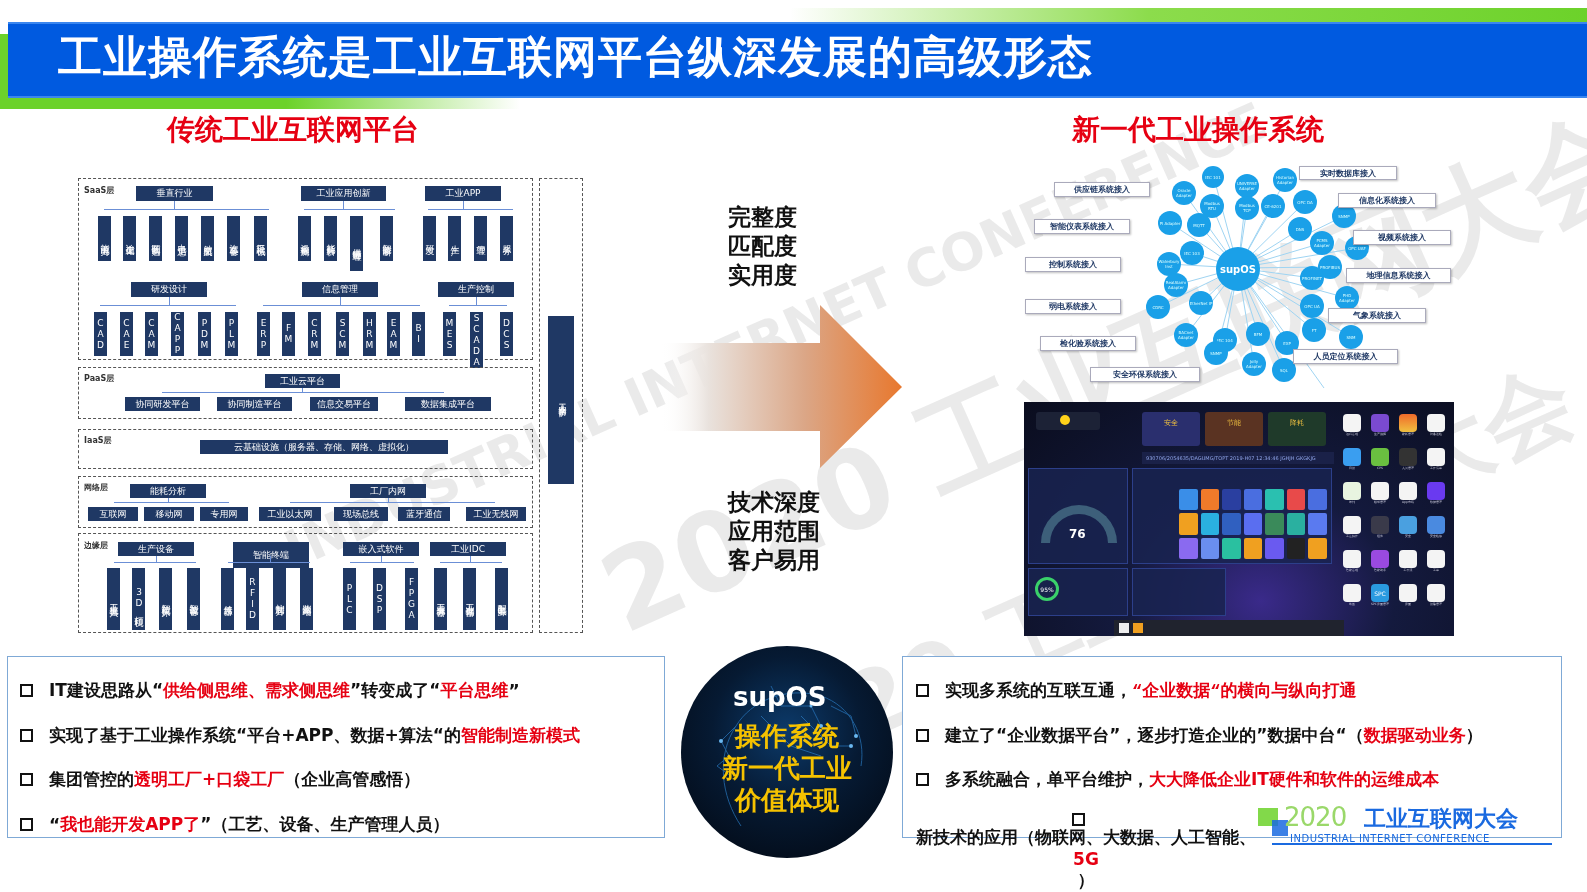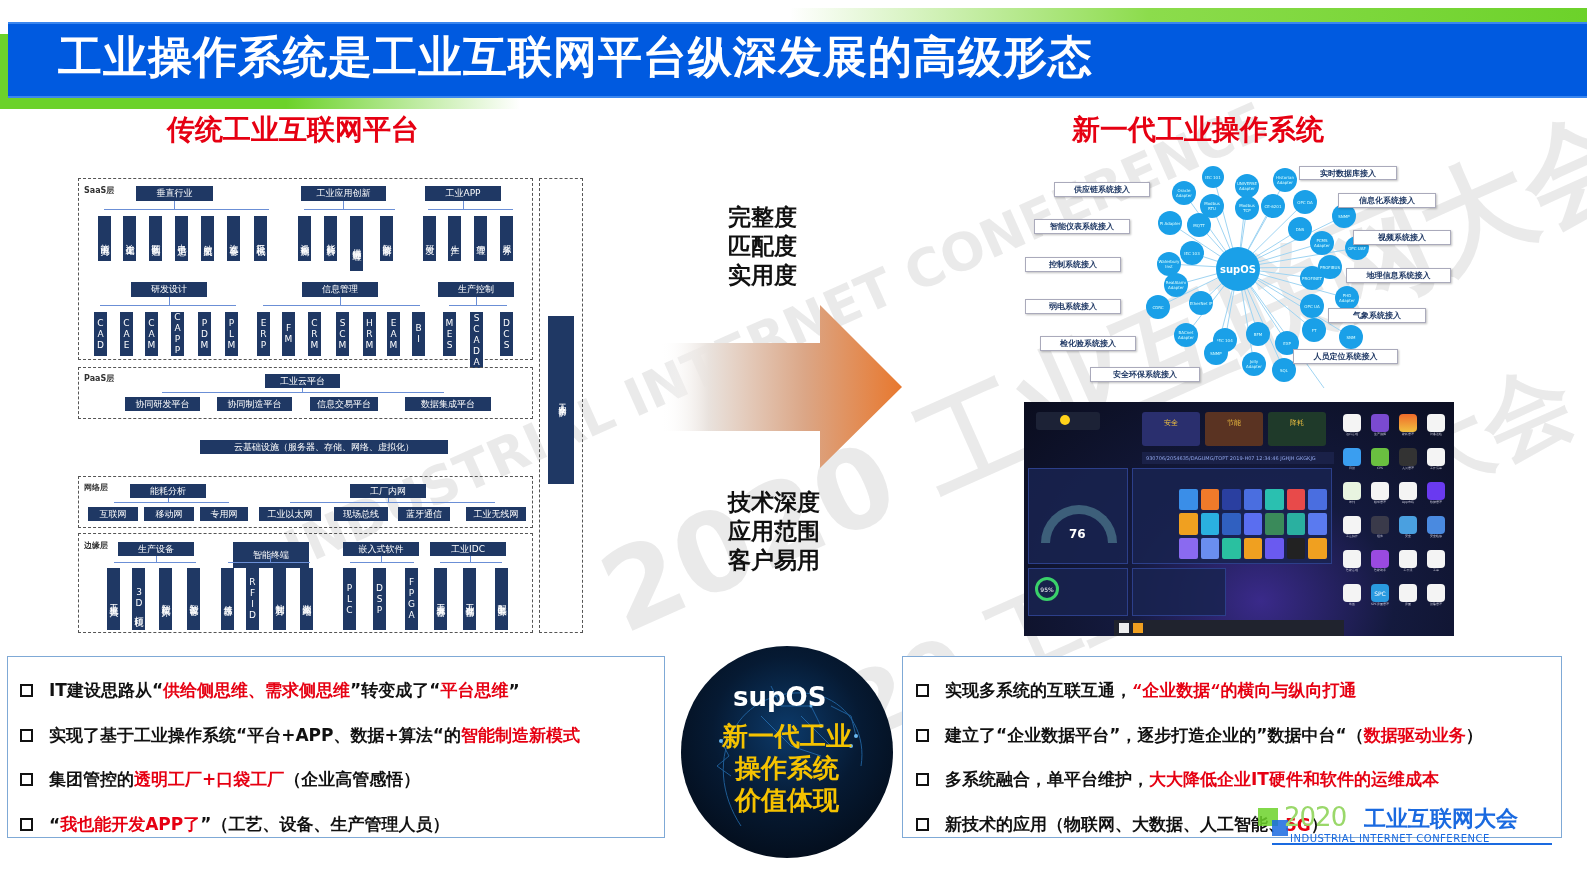--- a/index.html
+++ b/index.html
@@ -113,20 +113,23 @@
     <div class="abs layer-label" style="left:5px;top:5px;">PaaS层</div>
   </div>
   <div class="abs nb" style="left:187px;top:196px;width:75px;height:14px;">工业云平台</div>
   <div class="abs hl" style="left:84px;top:214px;width:282px;"></div>
     <div class="abs vl" style="left:224px;top:210px;height:4px;"></div>
   <div class="abs nb" style="left:47px;top:219px;width:75px;height:14px;">协同研发平台</div>
   <div class="abs nb" style="left:139px;top:219px;width:75px;height:14px;">协同制造平台</div>
   <div class="abs nb" style="left:232px;top:219px;width:68px;height:14px;">信息交易平台</div>
   <div class="abs nb" style="left:327px;top:219px;width:86px;height:14px;">数据集成平台</div>
 
+  <div class="abs dframe" style="left:0;top:251px;width:455px;height:40px;">
+    <div class="abs layer-label" style="left:5px;top:5px;">IaaS层</div>
+  </div>
   <div class="abs nb" style="left:122px;top:262px;width:248px;height:14px;">云基础设施（服务器、存储、网络、虚拟化）</div>
 
   <div class="abs dframe" style="left:0;top:298px;width:455px;height:52px;">
     <div class="abs layer-label" style="left:5px;top:5px;">网络层</div>
   </div>
   <div class="abs nb" style="left:52px;top:306px;width:76px;height:14px;">能耗分析</div>
   <div class="abs hl" style="left:36px;top:324px;width:115px;"></div>
     <div class="abs vl" style="left:90px;top:320px;height:4px;"></div>
   <div class="abs nb" style="left:10px;top:329px;width:50px;height:14px;">互联网</div>
   <div class="abs nb" style="left:66px;top:329px;width:50px;height:14px;">移动网</div>
@@ -466,22 +469,22 @@
     <g fill="#6ab8f0">
         <circle cx="140" cy="80" r="2"></circle>
         <circle cx="175" cy="90" r="2"></circle>
         <circle cx="170" cy="100" r="2"></circle>
         <circle cx="40" cy="95" r="2"></circle>
         <circle cx="130" cy="60" r="1.5"></circle>
       </g>
   </svg>
   <div class="abs" style="left:52px;top:36px;font-size:26px;font-weight:bold;color:#fff;">supOS</div>
   <div class="abs" style="left:0;top:74px;width:212px;text-align:center;font-size:26px;font-weight:bold;color:#f5c200;line-height:32px;">
+    <div>操作系统</div>
     <div>新一代工业</div>
-    <div>操作系统</div>
     <div>价值体现</div>
   </div>
 </div>
 
 <div class="abs bbox" style="left:902px;top:656px;width:660px;height:182px;"></div>
 <div class="abs bullet" style="left:916px;top:679px;font-family:Liberation Mono, monospace;">
     <span class="sq"></span>
     <span>实现多系统的互联互通，</span>
     <span class="red">“企业数据“的横向与纵向打通</span>
   </div>
@@ -489,21 +492,21 @@
     <span class="sq"></span>
     <span>建立了“企业数据平台”，逐步打造企业的”数据中台“（</span>
     <span class="red">数据驱动业务</span>
     <span>）</span>
   </div>
 <div class="abs bullet" style="left:916px;top:768px;">
     <span class="sq"></span>
     <span>多系统融合，单平台维护，</span>
     <span class="red">大大降低企业IT硬件和软件的运维成本</span>
   </div>
-<div class="abs bullet" style="left:916px;top:813px;">
+<div class="abs bullet" style="left:916px;top:813px;flex-direction:column;">
     <span class="sq"></span>
     <span>新技术的应用（物联网、大数据、人工智能、</span>
     <span class="red">5G</span>
     <span>）</span>
   </div>
 
 <div class="abs" style="left:1262px;top:802px;width:290px;height:50px;">
   <span class="abs" style="left:-4px;top:6px;width:20px;height:18px;background:#6cd22a;opacity:0.85;"></span>
   <span class="abs" style="left:10px;top:18px;width:16px;height:16px;background:#1a6ae0;opacity:0.85;"></span>
   <span class="abs" style="left:22px;top:0px;font-size:26px;color:#9ad86a;letter-spacing:-1px;">2020</span>

